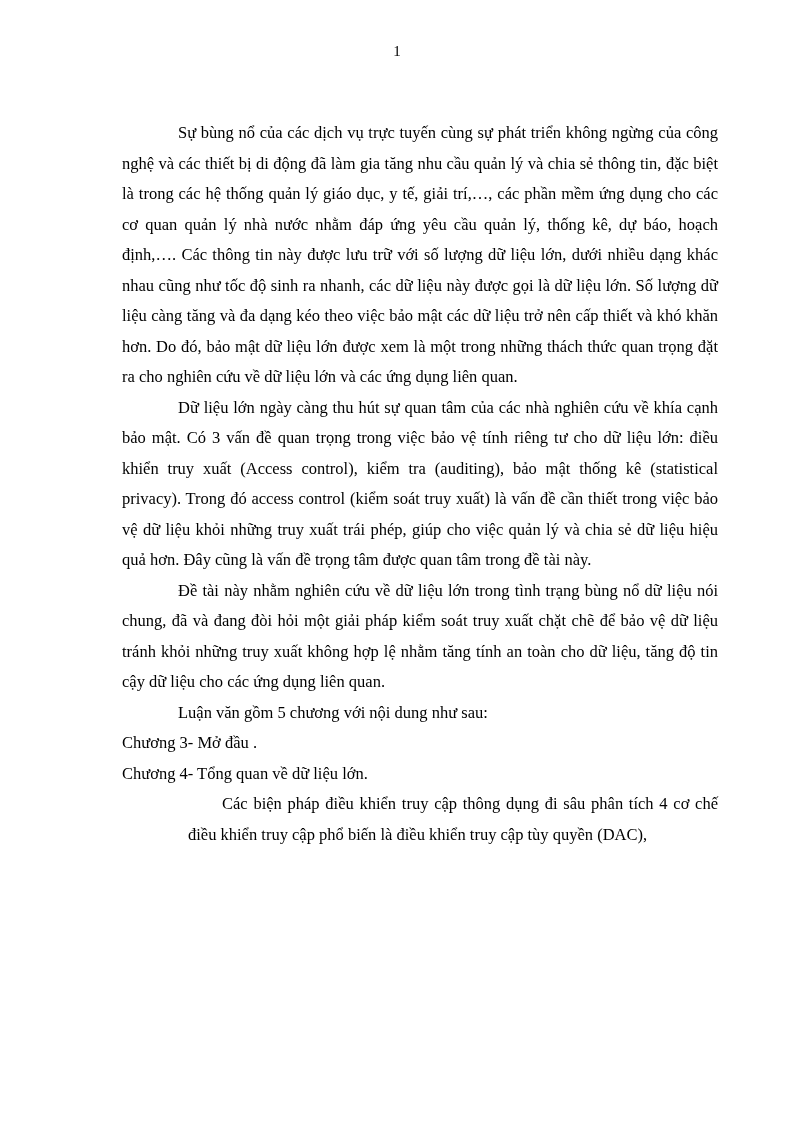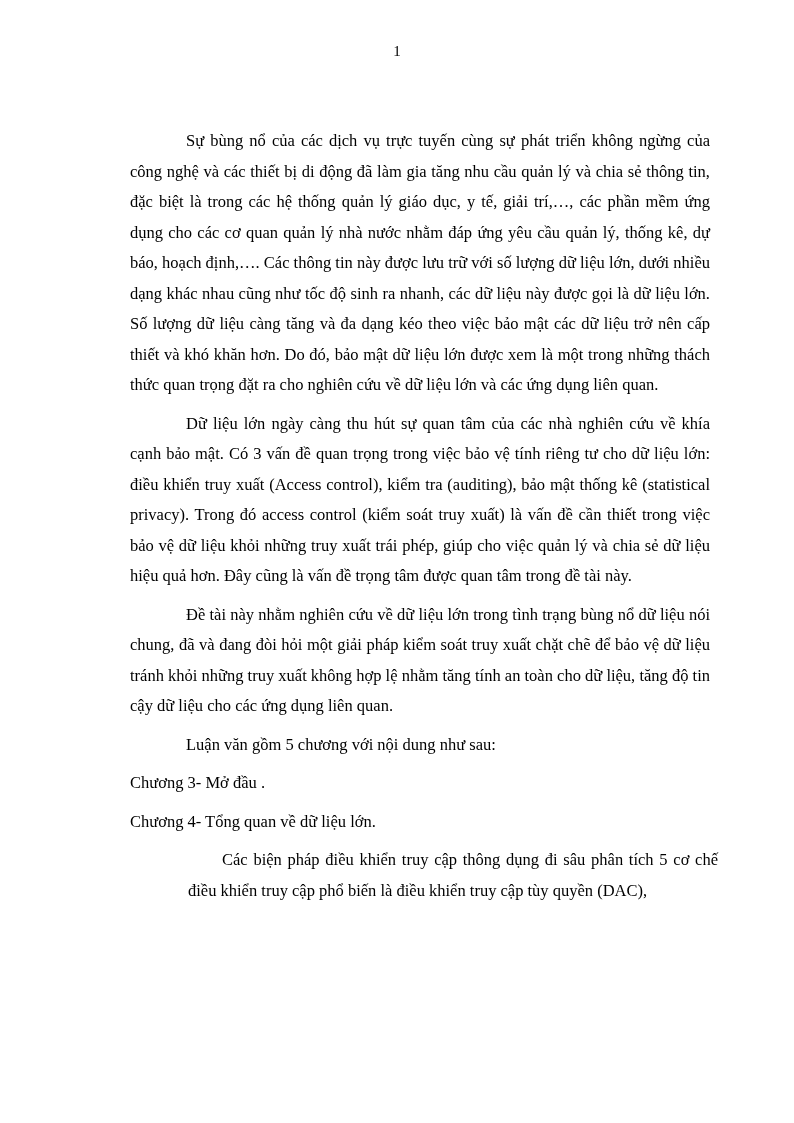--- a/index.html
+++ b/index.html
@@ -38,21 +38,21 @@
     width: 596px;
   }
   .heading {
     text-align: center;
     font-weight: bold;
     font-size: 16.5px;
     line-height: 30px;
     margin: 0 0 4px 0;
   }
   p.para {
-    margin: 8px;
+    margin: 0;
     font-size: 16.5px;
     line-height: 30.5px;
     text-align: justify;
     text-justify: inter-word;
     text-indent: 56px;
   }
   p.noindent {
     text-indent: 0;
   }
   p.hang {
@@ -76,16 +76,16 @@
 
     <p class="para">Sự bùng nổ của các dịch vụ trực tuyến cùng sự phát triển không ngừng của công nghệ và các thiết bị di động đã làm gia tăng nhu cầu quản lý và chia sẻ thông tin, đặc biệt là trong các hệ thống quản lý giáo dục, y tế, giải trí,…, các phần mềm ứng dụng cho các cơ quan quản lý nhà nước nhằm đáp ứng yêu cầu quản lý, thống kê, dự báo, hoạch định,…. Các thông tin này được lưu trữ với số lượng dữ liệu lớn, dưới nhiều dạng khác nhau cũng như tốc độ sinh ra nhanh, các dữ liệu này được gọi là dữ liệu lớn. Số lượng dữ liệu càng tăng và đa dạng kéo theo việc bảo mật các dữ liệu trở nên cấp thiết và khó khăn hơn. Do đó, bảo mật dữ liệu lớn được xem là một trong những thách thức quan trọng đặt ra cho nghiên cứu về dữ liệu lớn và các ứng dụng liên quan.</p>
     <p class="para">Dữ liệu lớn ngày càng thu hút sự quan tâm của các nhà nghiên cứu về khía cạnh bảo mật. Có 3 vấn đề quan trọng trong việc bảo vệ tính riêng tư cho dữ liệu lớn: điều khiển truy xuất (Access control), kiểm tra (auditing), bảo mật thống kê (statistical privacy). Trong đó access control (kiểm soát truy xuất) là vấn đề cần thiết trong việc bảo vệ dữ liệu khỏi những truy xuất trái phép, giúp cho việc quản lý và chia sẻ dữ liệu hiệu quả hơn. Đây cũng là vấn đề trọng tâm được quan tâm trong đề tài này.</p>
     <p class="para">Đề tài này nhằm nghiên cứu về dữ liệu lớn trong tình trạng bùng nổ dữ liệu nói chung, đã và đang đòi hỏi một giải pháp kiểm soát truy xuất chặt chẽ để bảo vệ dữ liệu tránh khỏi những truy xuất không hợp lệ nhằm tăng tính an toàn cho dữ liệu, tăng độ tin cậy dữ liệu cho các ứng dụng liên quan.</p>
 
     <p class="para">Luận văn gồm 5 chương với nội dung như sau:</p>
 
     <p class="para noindent">Chương 3- Mở đầu .</p>
     <p class="para noindent">Chương 4- Tổng quan về dữ liệu lớn.</p>
 
-    <p class="hang">Các biện pháp  điều khiển truy cập thông dụng  đi sâu phân tích 5 cơ chế  điều khiển truy cập phổ biến là  điều khiển truy cập tùy quyền (DAC),</p>
+    <p class="hang">Các biện pháp  điều khiển truy cập thông dụng  đi sâu phân tích 4 cơ chế  điều khiển truy cập phổ biến là  điều khiển truy cập tùy quyền (DAC),</p>
 
   </div>
 </div>
 
 </body></html>

